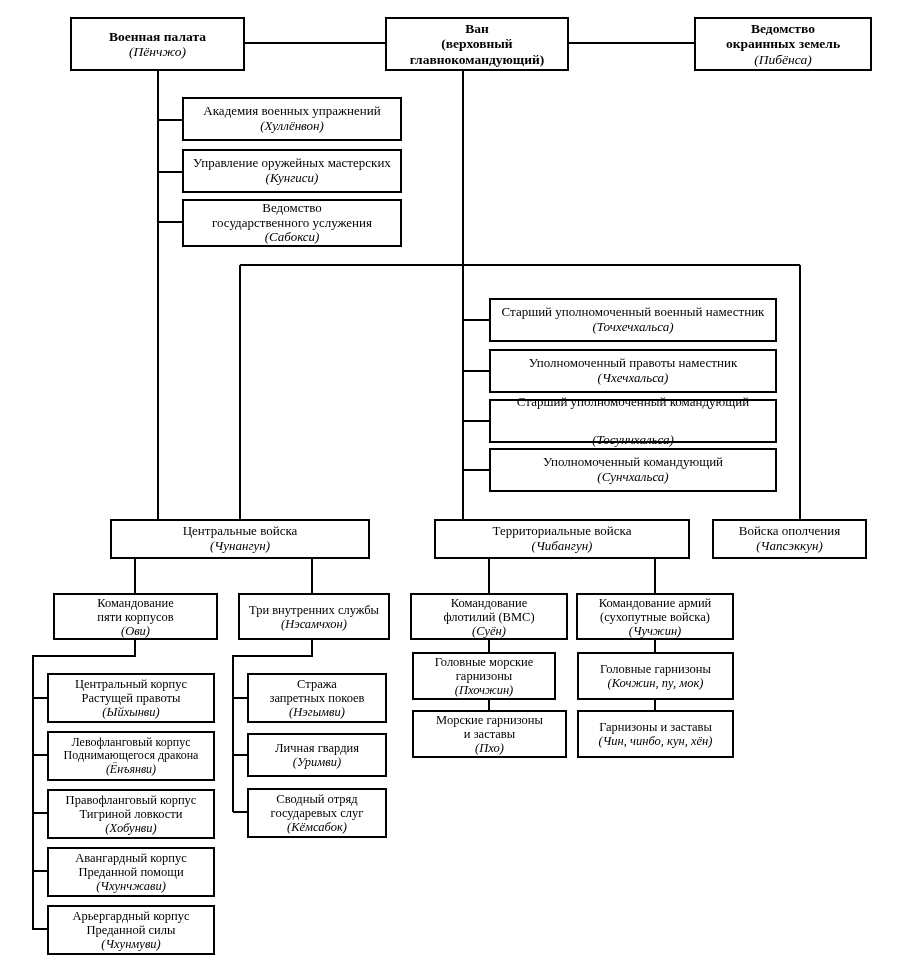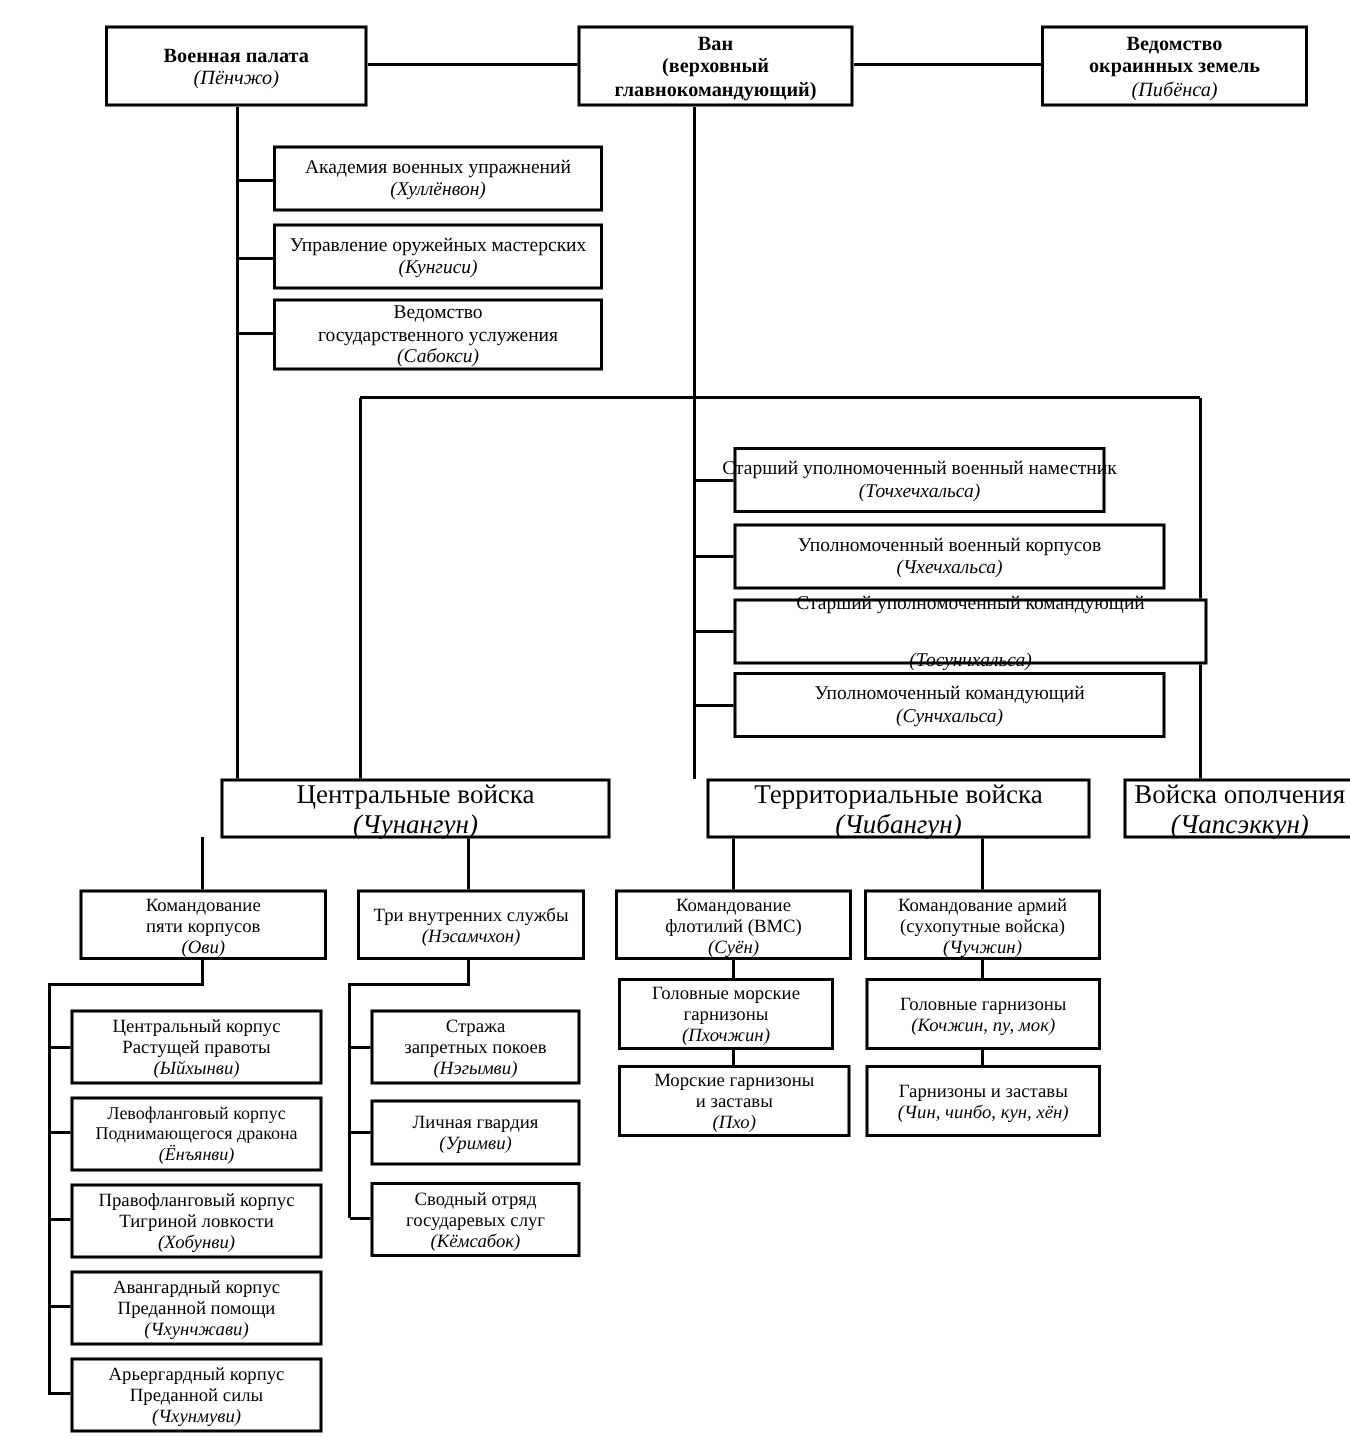--- a/index.html
+++ b/index.html
@@ -50,21 +50,21 @@
 
   
   .lvl-bureau { font-weight: normal; font-size: 13px; }
   .lvl-bureau .rom { font-style: italic; text-align: right; }
 
   
   .lvl-comm { font-weight: normal; font-size: 13px; }
   .lvl-comm .rom { font-style: italic; }
 
   
-  .lvl-troop { font-weight: normal; font-size: 18px; margin-left: 37px; }
+  .lvl-troop { font-weight: normal; font-size: 13px; }
   .lvl-troop .rom { font-style: italic; }
 
   
   .lvl-cmd { font-weight: normal; font-size: 12.5px; }
   .lvl-cmd .rom { font-style: italic; }
 
   
   .lvl-unit { font-weight: normal; font-size: 12.5px; }
   .lvl-unit .rom { font-style: italic; }
 
@@ -152,31 +152,31 @@
     <span class="ln">Управление оружейных мастерских</span>
     <span class="ln rom">(Кунгиси)</span>
   </div>
 
   <div class="node lvl-bureau" style="left:182px; top:199px; width:220px; height:48px;">
     <span class="ln">Ведомство</span>
     <span class="ln">государственного услужения</span>
     <span class="ln rom">(Сабокси)</span>
   </div>
 
-  <div class="node lvl-comm" style="left:489px; top:298px; width:248px; height:44px;">
+  <div class="node lvl-comm" style="left:489px; top:298px; width:288px; height:44px;">
     <span class="ln">Старший уполномоченный военный наместник</span>
     <span class="ln rom">(Точхечхальса)</span>
   </div>
 
   <div class="node lvl-comm" style="left:489px; top:349px; width:288px; height:44px;">
-    <span class="ln">Уполномоченный военный корпусов</span>
+    <span class="ln">Уполномоченный правоты наместник</span>
     <span class="ln rom">(Чхечхальса)</span>
   </div>
 
-  <div class="node lvl-comm" style="left:489px; top:399px; width:316px; height:44px;gap:23px;">
+  <div class="node lvl-comm" style="left:489px; top:399px; width:288px; height:44px;gap:23px;">
     <span class="ln">Старший уполномоченный командующий</span>
     <span class="ln rom">(Тосунчхальса)</span>
   </div>
 
   <div class="node lvl-comm" style="left:489px; top:448px; width:288px; height:44px;">
     <span class="ln">Уполномоченный командующий</span>
     <span class="ln rom">(Сунчхальса)</span>
   </div>
 
   <div class="node lvl-troop" style="left:110px; top:519px; width:260px; height:40px;">

